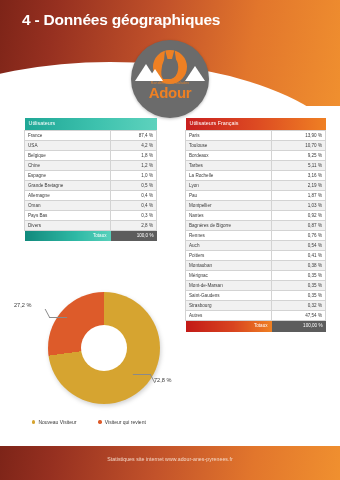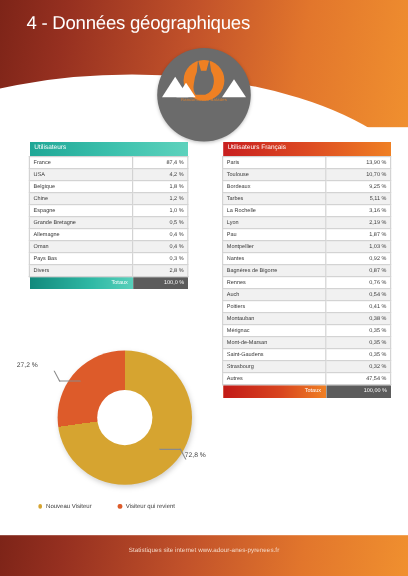--- a/index.html
+++ b/index.html
@@ -21,21 +21,21 @@
 
   
   .header-band {
     position:absolute; left:0; top:0;
     width:340px; height:118px;
     background:linear-gradient(100deg,#7d2418 0%,#963020 16%,#c2522a 46%,#e2762c 72%,#f0902f 100%);
     overflow:hidden;
   }
   .header-title {
     position:absolute; left:22px; top:11px;
-    font-size:15.5px; font-weight:normal; color:#ffffff;
+    font-size:15.5px; font-weight:bold; color:#ffffff;
     letter-spacing:-0.2px; white-space:nowrap;
   }
 
   
   .white-curve {
     position:absolute; left:-140px; top:62px;
     width:500px; height:220px;
     background:#ffffff;
     border-radius:260px 260px 0 0 / 120px 120px 0 0;
   }
@@ -230,20 +230,21 @@
 
   <div class="logo">
     <div class="logo-sun"></div>
     <svg class="logo-donkey" viewBox="0 0 24 34">
       <path d="M7 2 L9.5 11 L14 11 L16.5 1.5 L18 11.5 Q21 16 20 22 Q19 29 13 31 L5 31 Q2.5 27 3.5 22 Q4 16 6 12 Z" fill="#6b6b6b"></path>
     </svg>
     <div class="logo-mtn-l"></div>
     <div class="logo-mtn-l2"></div>
     <div class="logo-mtn-r"></div>
     <div class="logo-tag">Randonnées / Balades</div>
+    <div class="logo-name1">Adour</div>
   </div>
 
   <table class="tbl" id="tbl-left">
     <colgroup>
         <col class="c1">
         <col class="c2">
       </colgroup>
     <tbody>
       <tr class="hdr">
         <td colspan="2">Utilisateurs</td>

